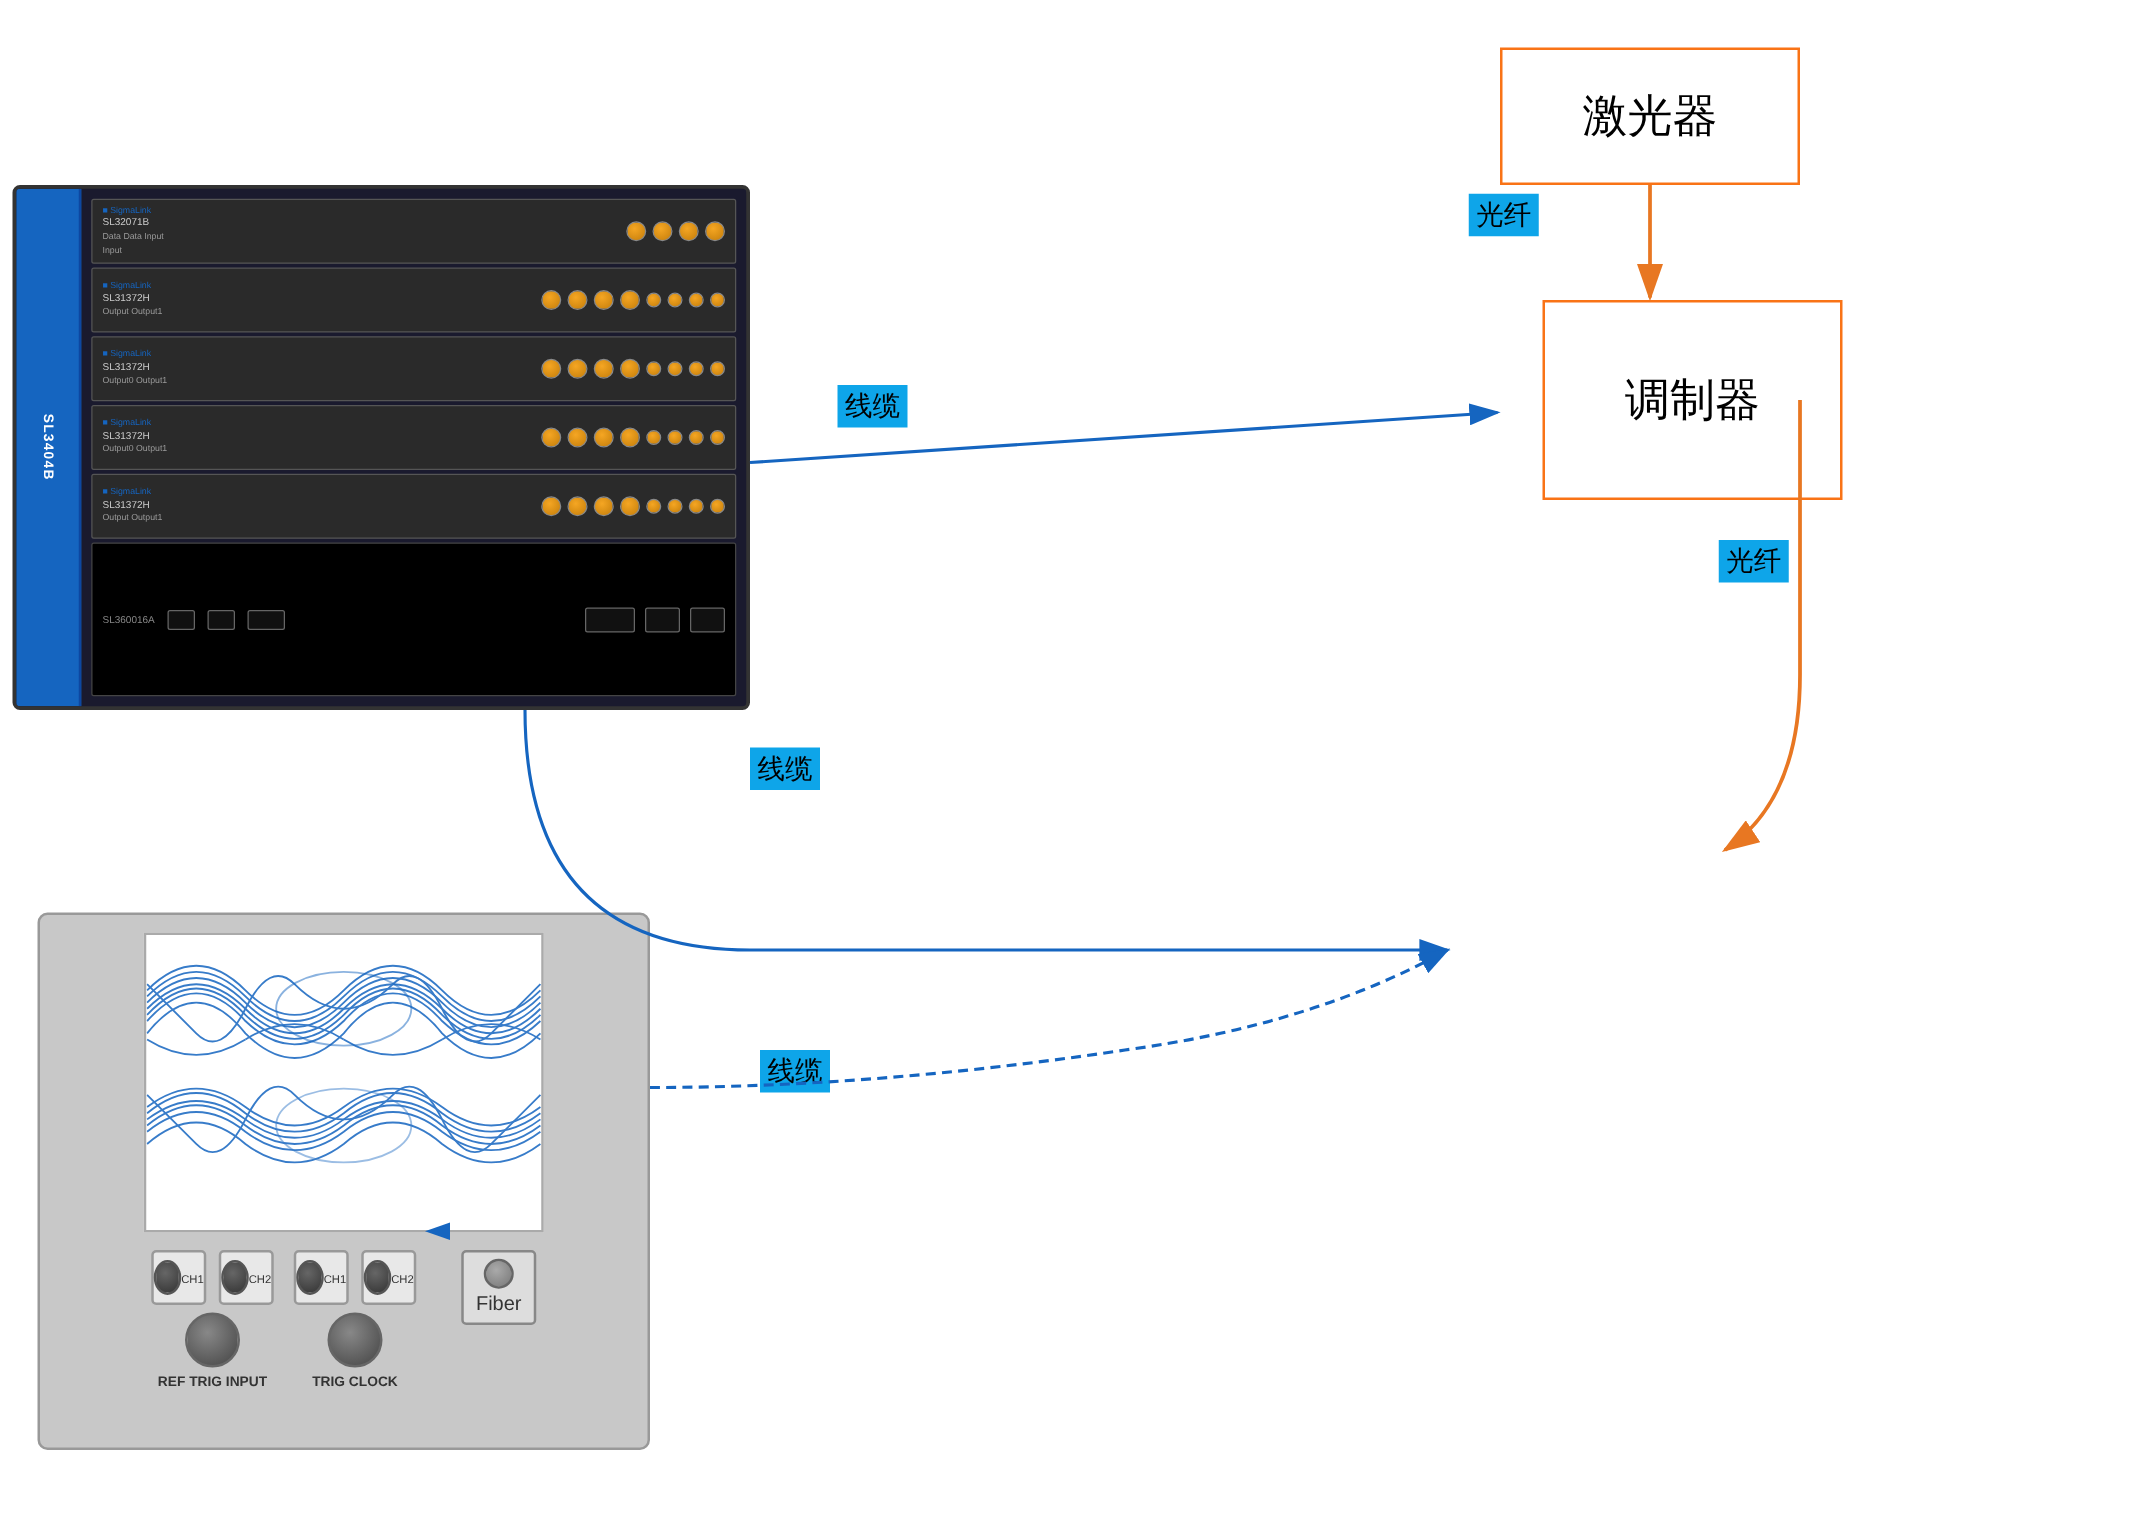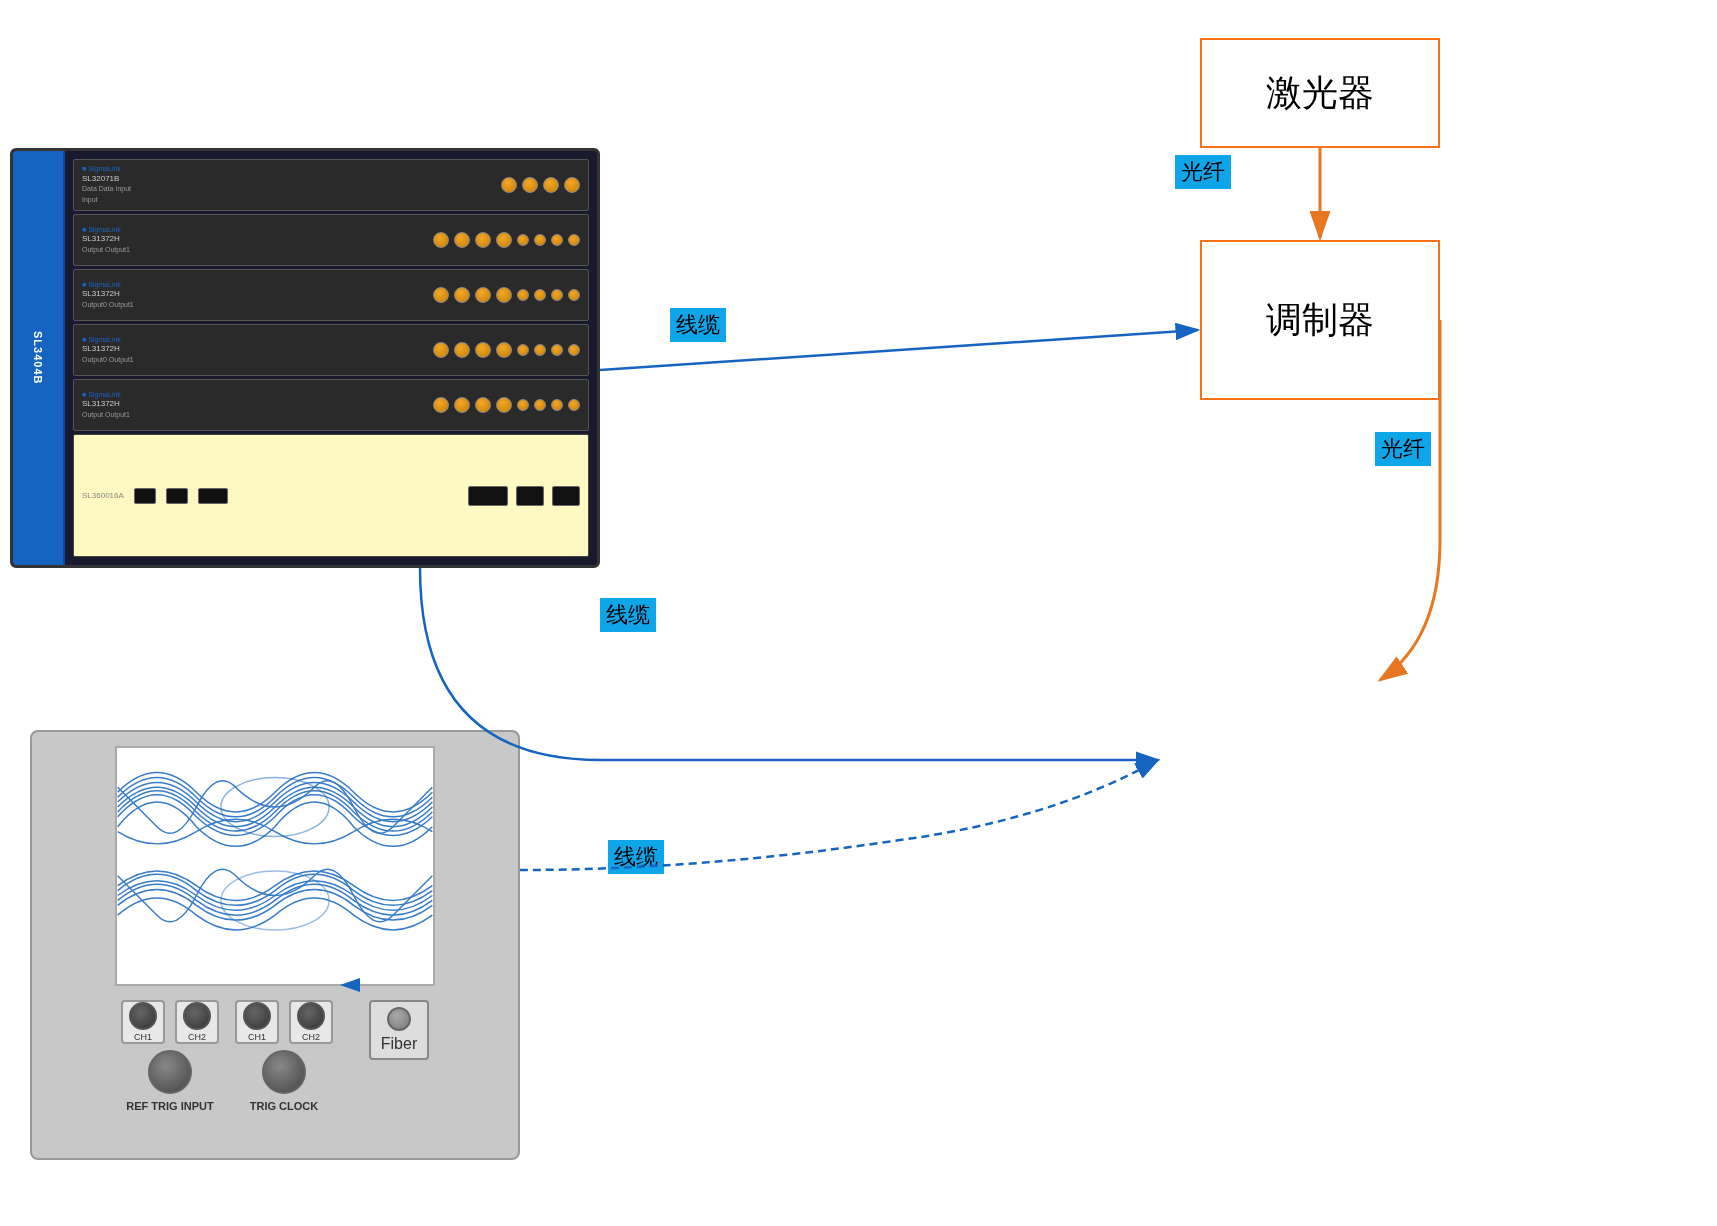--- a/index.html
+++ b/index.html
@@ -31,21 +31,21 @@
       font-size: 36px;
       font-weight: 500;
     }
 
     #box-laser {
       width: 240px; height: 110px;
       top: 38px; left: 1200px;
     }
     #box-modulator {
       width: 240px; height: 160px;
-      top: 240px; left: 1200px;
+      top: 240px; left: 1234px;
     }
     #box-detector {
       width: 300px; height: 160px;
       top: 680px; left: 1160px;
     }
 
     
     .arrow-label {
       position: absolute;
       font-size: 22px;
@@ -135,21 +135,21 @@
     .connector {
       width: 16px; height: 16px;
       border-radius: 50%;
       background: radial-gradient(circle at 40% 35%, #f5a623, #c47d0a);
       border: 1px solid #888;
     }
     .connector.small {
       width: 12px; height: 12px;
     }
     .rack-bottom {
-      background: #fef9c3;
+      background: #000000;
       border: 1px solid #444;
       border-radius: 2px;
       flex: 1;
       display: flex;
       align-items: center;
       padding: 0 8px;
       gap: 10px;
     }
     .rack-bottom-label {
       color: #888;
@@ -200,21 +200,21 @@
       gap: 10px;
     }
     .osc-knob {
       width: 44px; height: 44px;
       background: #e8e8e8;
       border: 2px solid #999;
       border-radius: 4px;
       display: flex;
       align-items: center;
       justify-content: center;
-      flex-direction: column;
+      flex-direction: row;
     }
     .osc-knob-inner {
       width: 28px; height: 28px;
       border-radius: 50%;
       background: radial-gradient(circle at 40% 35%, #666, #333);
       border: 2px solid #555;
     }
     .osc-knob-label {
       font-size: 9px;
       color: #333;

